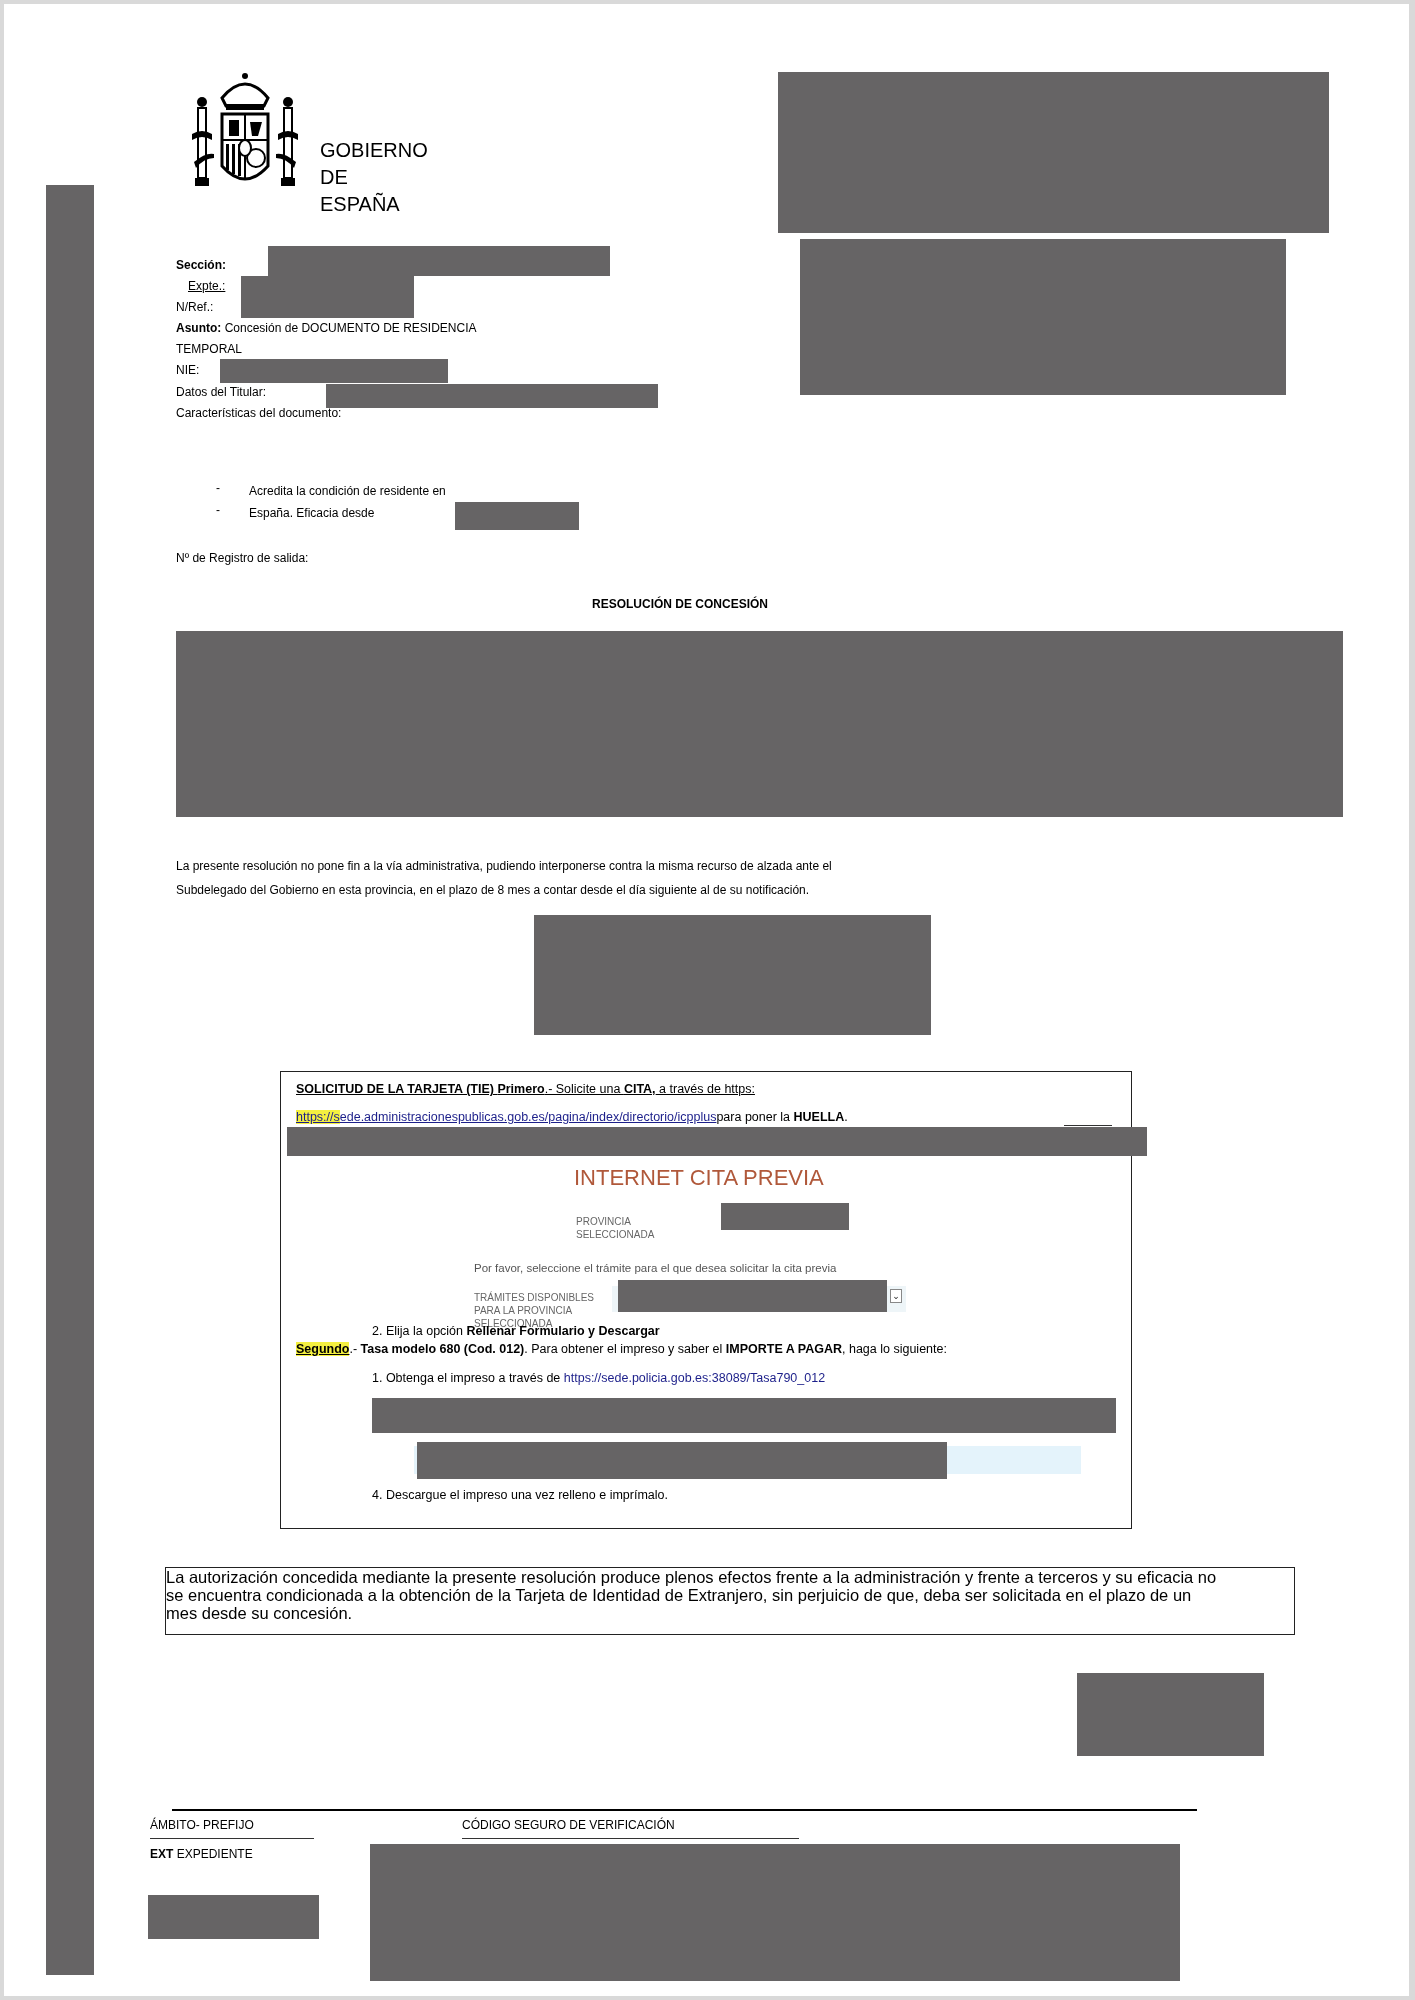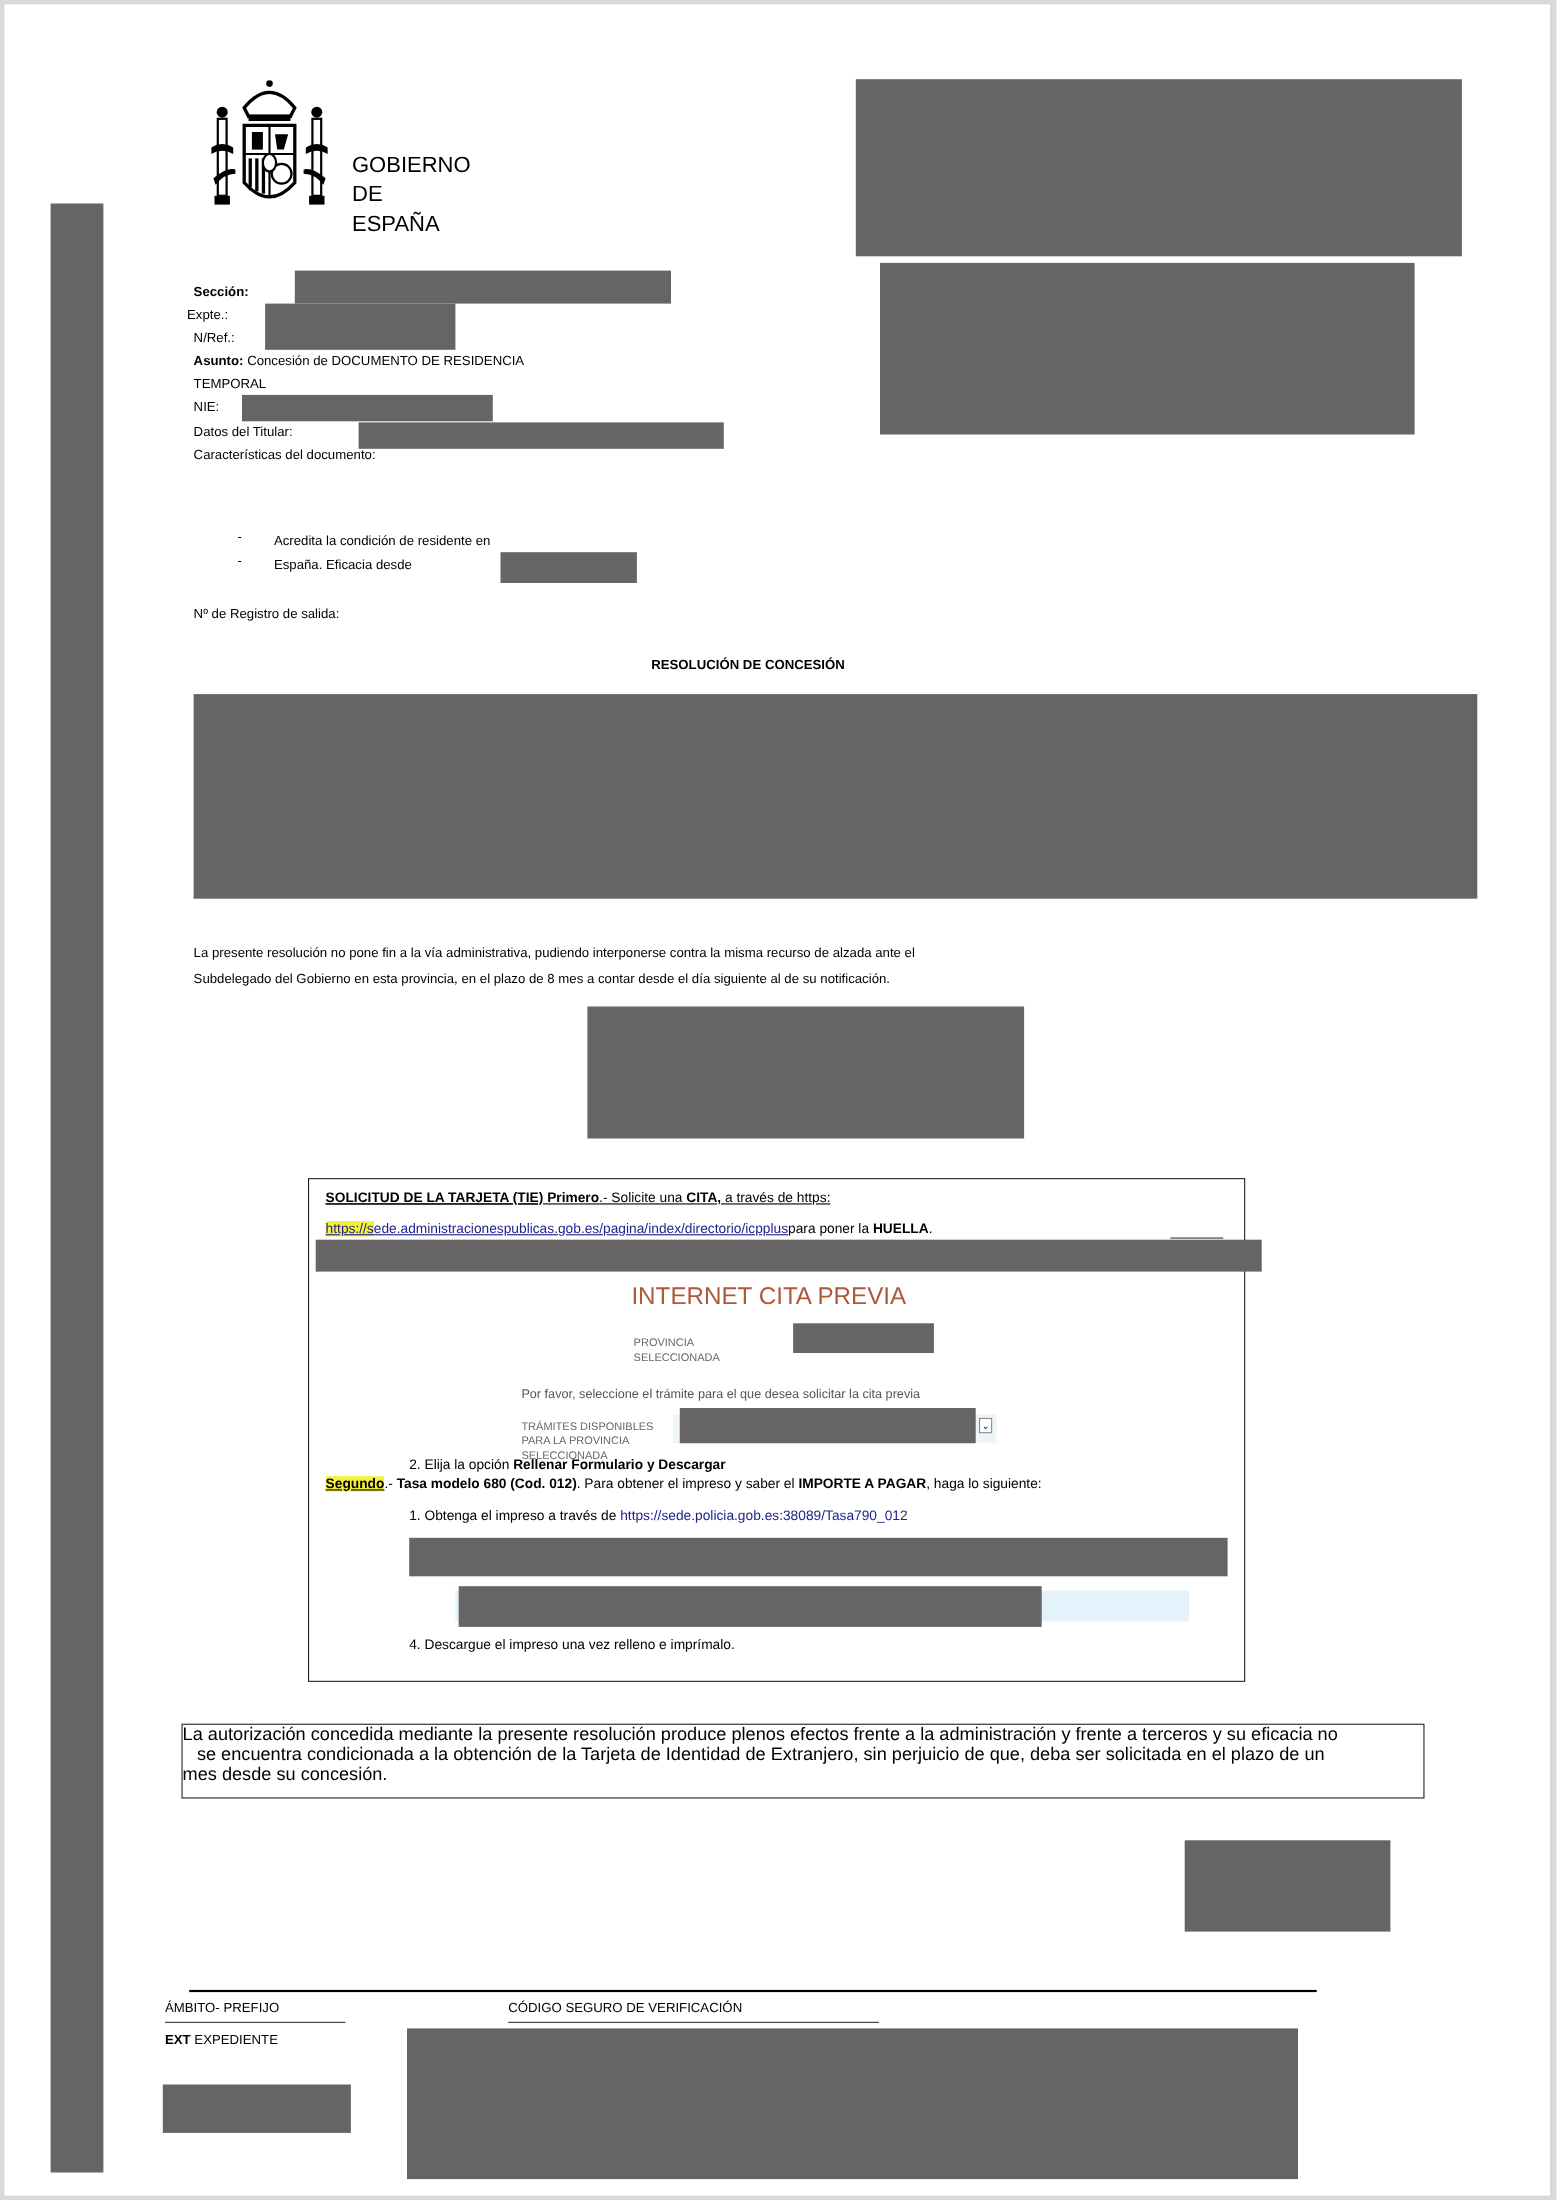--- a/index.html
+++ b/index.html
@@ -73,21 +73,21 @@
   <div class="t gov" style="left:316px; top:133px;">GOBIERNO</div>
   <div class="t gov" style="left:316px; top:160px;">DE</div>
   <div class="t gov" style="left:316px; top:187px;">ESPAÑA</div>
 
   <div class="redact" style="left:774px; top:68px; width:551px; height:161px;"></div>
   <div class="redact" style="left:796px; top:235px; width:486px; height:156px;"></div>
 
   <div class="t b" style="left:172px; top:251px;">Sección:</div>
   <div class="redact" style="left:264px; top:242px; width:342px; height:30px;"></div>
 
-  <div class="t" style="left:166px; top:272px;">Expte.:</div>
+  <div class="t" style="left:184px; top:272px;text-decoration:underline;">Expte.:</div>
   <div class="redact" style="left:237px; top:272px; width:173px; height:42px;"></div>
 
   <div class="t" style="left:172px; top:293px;">N/Ref.:</div>
 
   <div class="t" style="left:172px; top:314px;">
     <span class="b">Asunto:</span>
     <span>Concesión de DOCUMENTO DE RESIDENCIA</span>
   </div>
   <div class="t" style="left:172px; top:335px;">TEMPORAL</div>
 
@@ -156,21 +156,21 @@
   </div>
 
   <div class="redact" style="left:368px; top:1394px; width:744px; height:35px;"></div>
   <div class="abs" style="left:410px; top:1442px; width:667px; height:28px; background:#e4f3fb;"></div>
   <div class="redact" style="left:413px; top:1438px; width:530px; height:37px;"></div>
 
   <div class="t small" style="left:368px; top:1484px;">4. Descargue el impreso una vez relleno e imprímalo.</div>
 
   <div class="notice" style="left:161px; top:1563px; width:1130px; height:68px;">
     <div style="white-space:nowrap;">La autorización concedida mediante la presente resolución produce plenos efectos frente a la administración y frente a terceros y su eficacia no</div>
-    <div style="white-space:nowrap;margin-left:13px;">se encuentra condicionada a la obtención de la Tarjeta de Identidad de Extranjero, sin perjuicio de que, deba ser solicitada en el plazo de un</div>
+    <div style="white-space:nowrap;">se encuentra condicionada a la obtención de la Tarjeta de Identidad de Extranjero, sin perjuicio de que, deba ser solicitada en el plazo de un</div>
     <div style="white-space:nowrap;">mes desde su concesión.</div>
   </div>
 
   <div class="redact" style="left:1073px; top:1669px; width:187px; height:83px;"></div>
 
   <div class="abs" style="left:168px; top:1805px; width:1025px; height:2px; background:#000;"></div>
 
   <div class="t" style="left:146px; top:1811px;">ÁMBITO- PREFIJO</div>
   <div class="abs" style="left:146px; top:1834px; width:164px; height:1px; background:#333;"></div>
   <div class="t" style="left:146px; top:1840px;">

